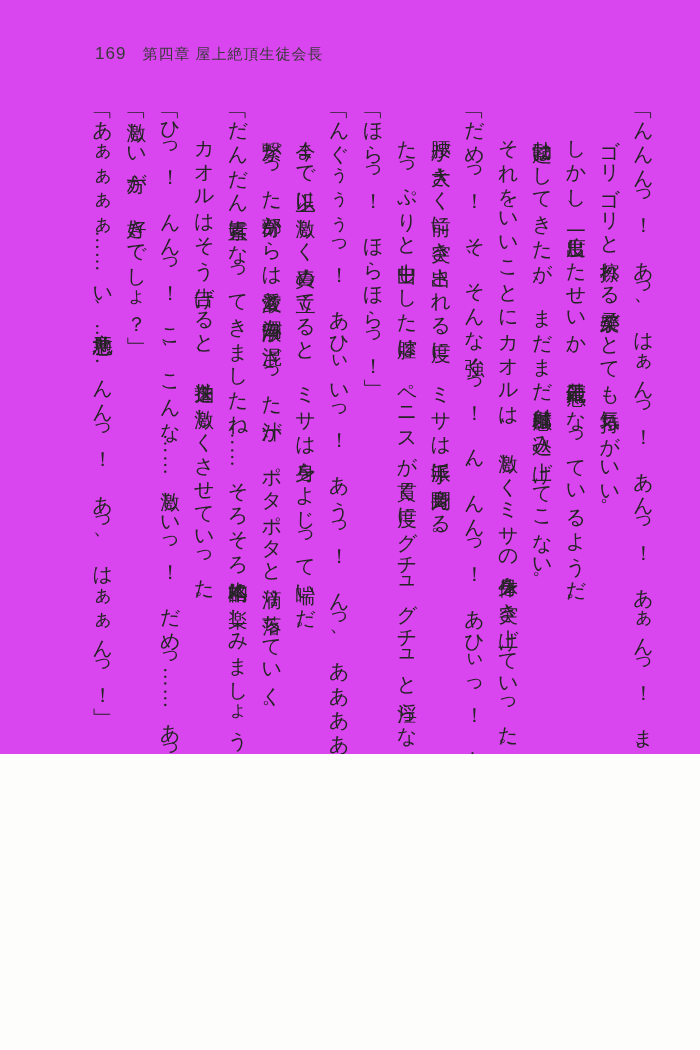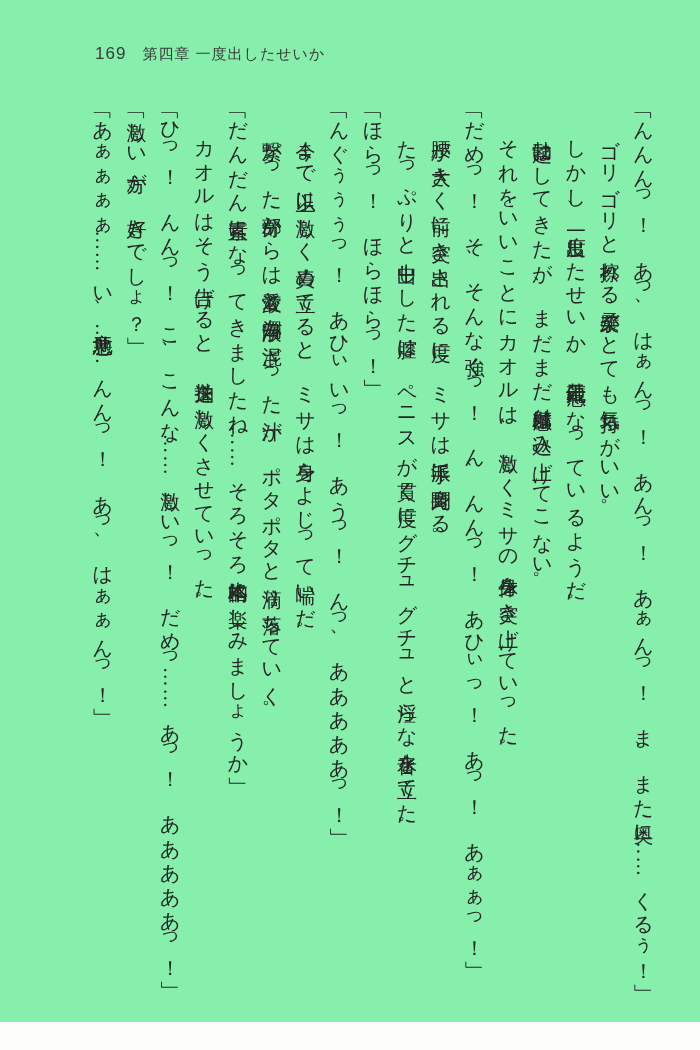--- a/index.html
+++ b/index.html
@@ -3,22 +3,22 @@
 <meta charset="utf-8">
 <style>
   html, body {
     margin: 0;
     padding: 0;
     background: #fdfdfc;
   }
   .page {
     position: relative;
     width: 700px;
-    height: 1022px;
-    background: #86efac;
+    height: 754px;
+    background: #d946ef;
     overflow: hidden;
     font-family: "Liberation Serif", "DejaVu Serif", serif;
   }
   .running-header {
     position: absolute;
     left: 95px;
     top: 44px;
     display: flex;
     align-items: baseline;
     gap: 16px;
@@ -52,21 +52,21 @@
     text-indent: 1em;         
   }
 </style>
 </head>
 <body>
 
 <div class="page">
 
   <div class="running-header">
     <span class="page-number">169</span>
-    <span class="chapter-title">第四章 一度出したせいか</span>
+    <span class="chapter-title">第四章 屋上絶頂生徒会長</span>
   </div>
 
   <div class="body-text">
     <p>「んんんっ！　あっ、はぁんっ！　あんっ！　あぁんっ！　ま、また奥に……くるぅ！」</p>
     <p class="narration">ゴリゴリと擦れる柔襞がとても気持ちがいい。</p>
     <p class="narration">しかし、一度出したせいか、若干鈍感になっているようだ。</p>
     <p class="narration">勃起はしてきたが、まだまだ射精感は込み上げてこない。</p>
     <p class="narration">それをいいことにカオルは、激しくミサの身体を突き上げていった。</p>
     <p>「だめっ！　そ、そんな強くっ！　ん、んんっ！　あひぃっ！　あっ！　あぁぁっ！」</p>
     <p class="narration">腰が大きく前に突き出される度に、ミサは派手に身悶える。</p>

